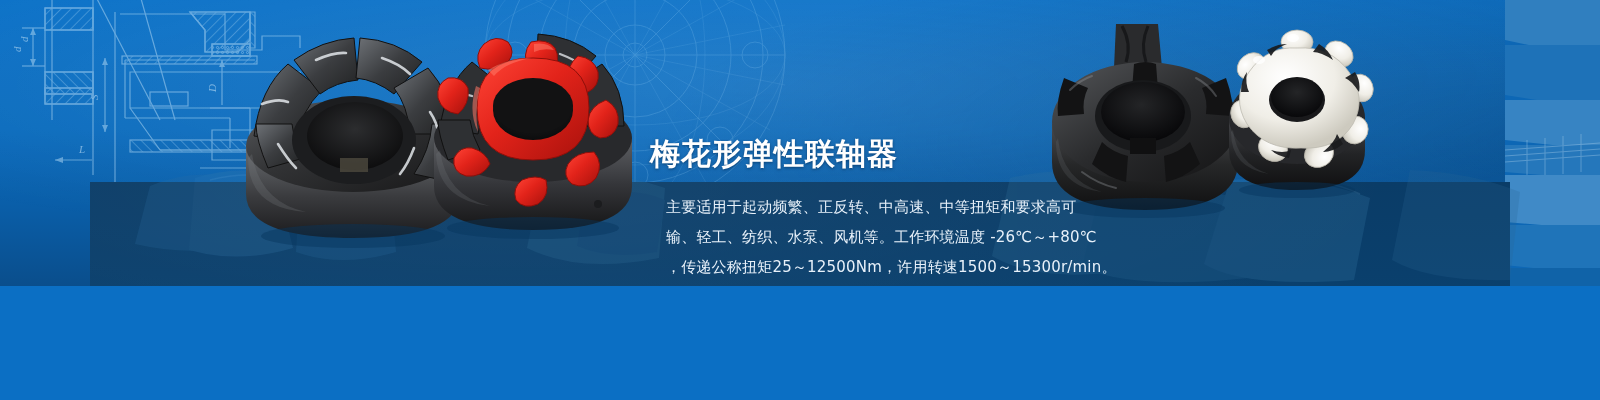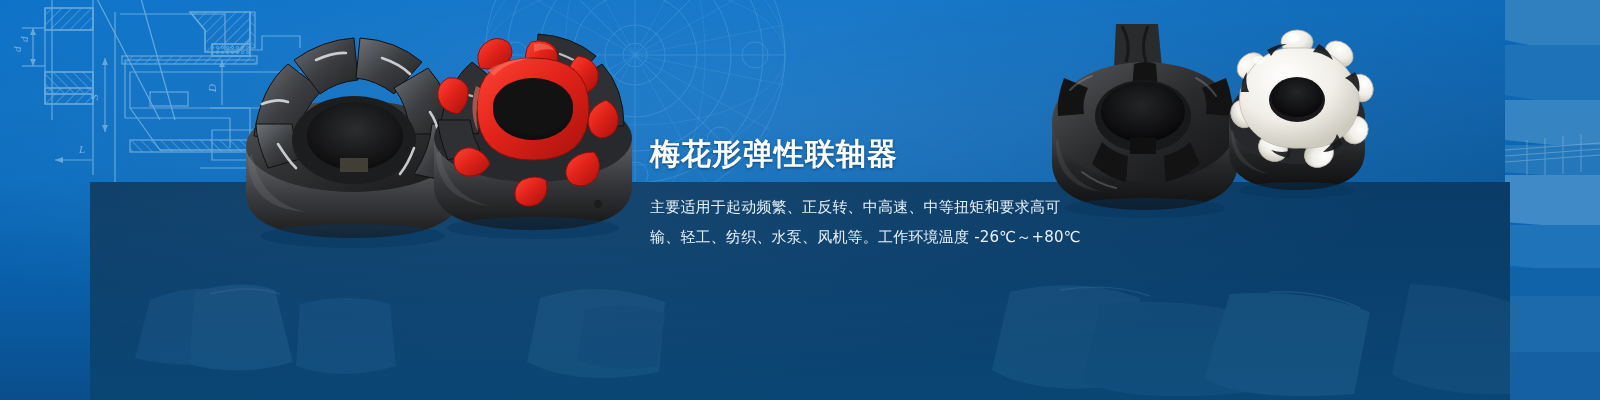--- a/index.html
+++ b/index.html
@@ -1,18 +1,18 @@
 <!DOCTYPE html>
 <html><head>
 <meta charset="utf-8">
 <style>
   html,body{margin:0;padding:0;background:#0b6fc4;}
   body{font-family:"Liberation Sans","DejaVu Sans",sans-serif;}
   .banner{
-    position:relative;width:1600px;height:400px;overflow:hidden;
+    position:relative;width:1600px;height:286px;overflow:hidden;
     background:#15803d;
   }
 
   
   .bg-base{
     position:absolute;inset:0;
     background:
       linear-gradient(180deg,#0c72c8 0%,#0b6cbe 45%,#0a5ea8 72%,#0a4e8c 100%);
   }
   .bg-vignette{
@@ -57,21 +57,21 @@
 
   
   .copy{position:absolute;left:650px;top:134px;width:420px;}
   .title{
     font-size:30px;font-weight:bold;color:#ffffff;letter-spacing:1px;
     line-height:40px;margin:0 0 18px 0;
     text-shadow:0 1px 3px rgba(0,30,60,.55);
     font-family:"DejaVu Sans","Liberation Sans",sans-serif;
   }
   .desc{
-    font-size:15px;color:#e8f1fa;line-height:30px;margin:0;
+    font-size:15px;color:#e8f1fa;line-height:30px;margin:16px;
     letter-spacing:.2px;
     font-family:"DejaVu Sans","Liberation Sans",sans-serif;
   }
   .desc span{display:block;white-space:nowrap;}
 </style>
 </head>
 <body>
 
 <div class="banner">
 
@@ -488,16 +488,17 @@
       <path d="M18 108 q4 34 36 44 q-38 -6 -38 -42 Z" fill="#74787d" opacity=".2"></path>
       <ellipse cx="82" cy="168" rx="58" ry="8" fill="#06365d" opacity=".45"></ellipse>
     </svg>
   </div>
 
   <div class="copy">
     <h1 class="title">梅花形弹性联轴器</h1>
     <p class="desc">
       <span>主要适用于起动频繁、正反转、中高速、中等扭矩和要求高可</span>
       <span>输、轻工、纺织、水泵、风机等。工作环境温度 -26℃～+80℃</span>
+      <span>，传递公称扭矩25～12500Nm，许用转速1500～15300r/min。</span>
     </p>
   </div>
 
 </div>
 
 </body></html>

